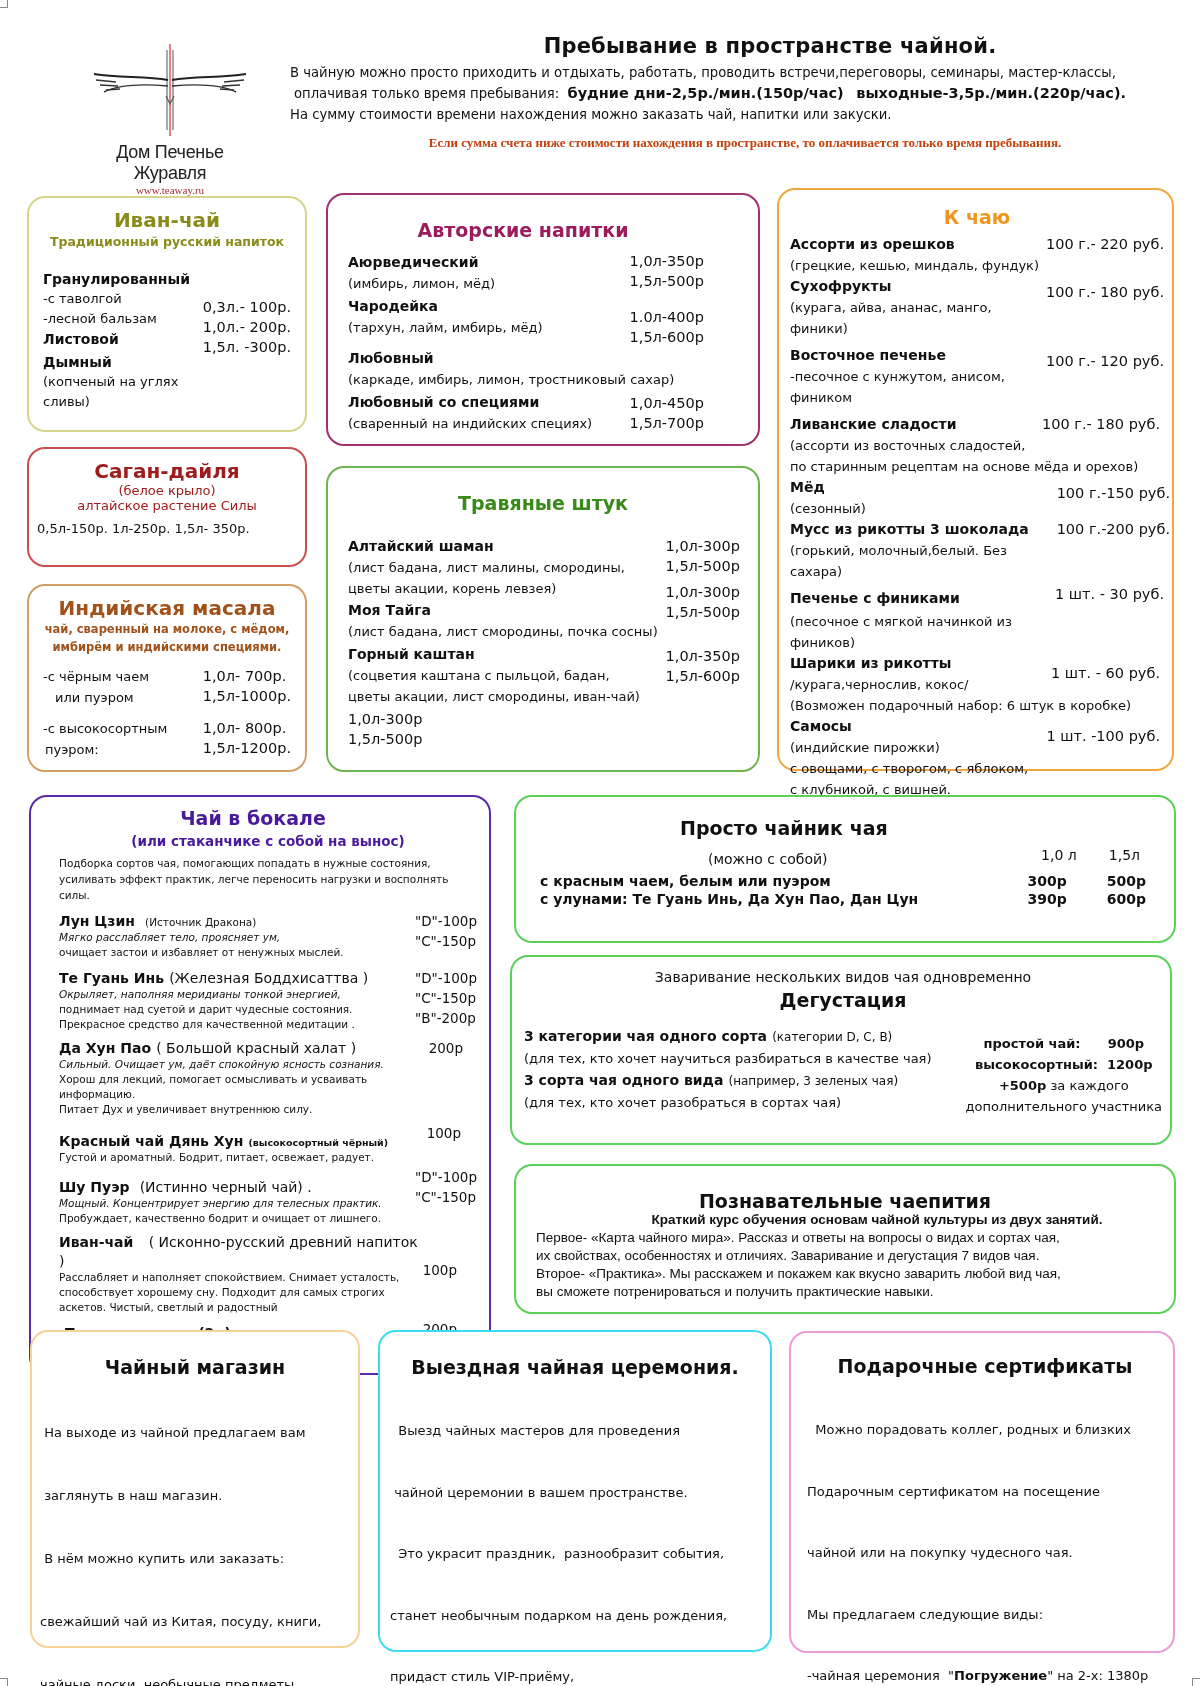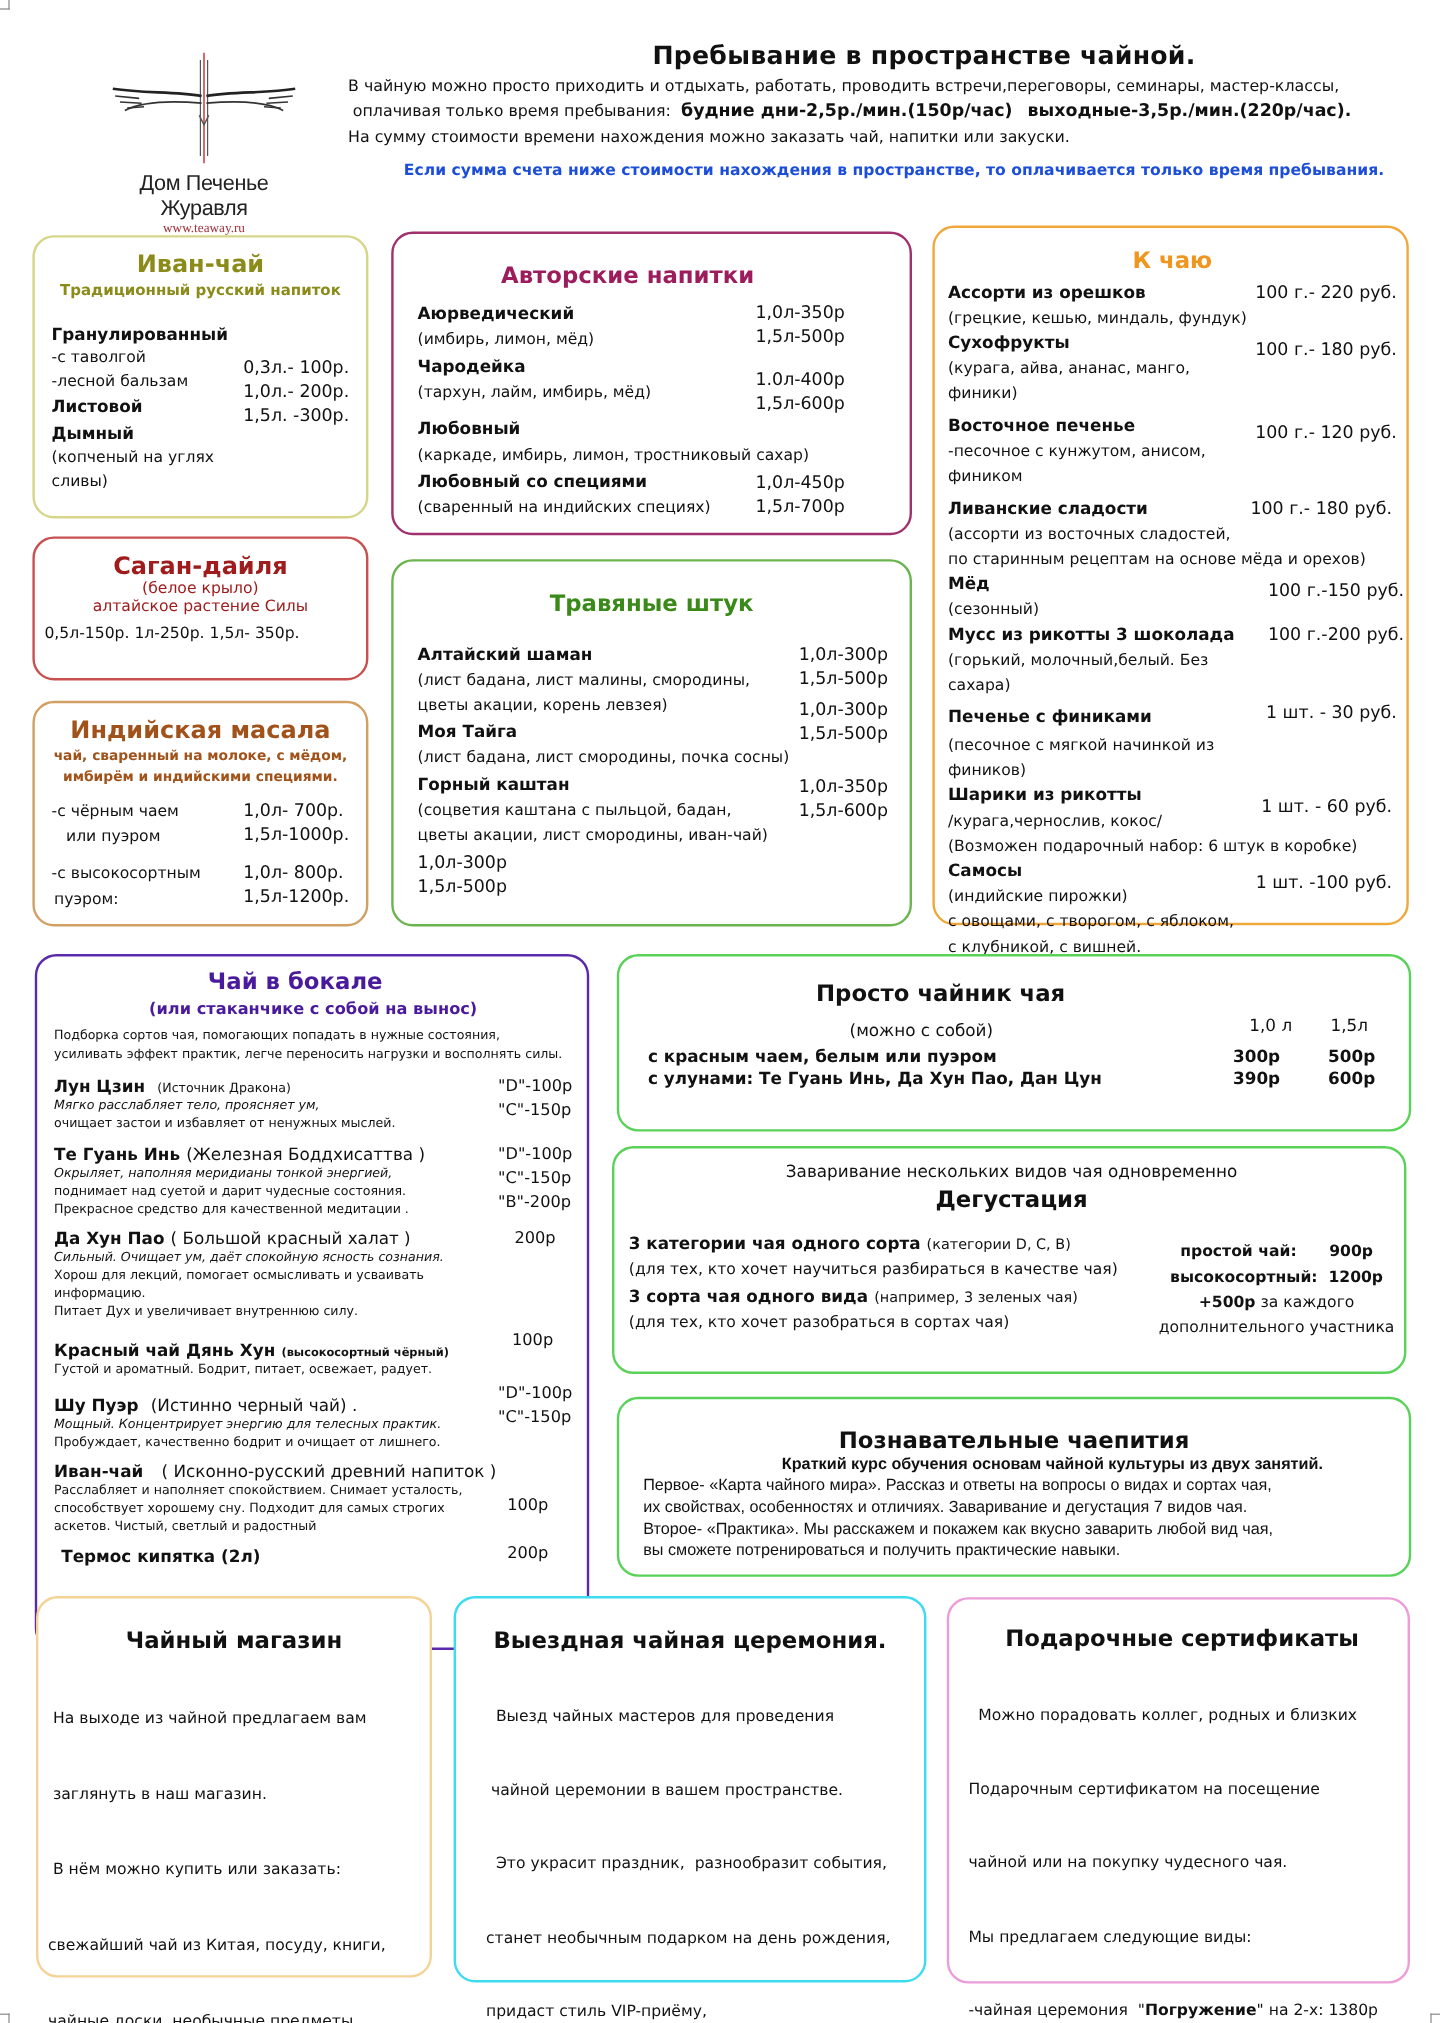--- a/index.html
+++ b/index.html
@@ -11,21 +11,21 @@
   
   .logo { position: absolute; left: 80px; top: 40px; width: 180px; text-align: center; }
   .logo svg { display: block; margin: 0 auto; }
   .logo-name { font-family: "Liberation Sans Narrow", "Liberation Sans", sans-serif; font-size: 18px; color: #222; margin-top: 2px; letter-spacing: -0.3px; }
   .logo-url { font-family: "Liberation Serif", serif; font-size: 11px; color: #a0303a; }
 
   .hdr { position: absolute; left: 290px; top: 34px; width: 900px; }
   .hdr-title { text-align: center; font-size: 21px; font-weight: bold; margin-left: 60px; letter-spacing: 0.2px; }
   .hdr-line { font-size: 13.2px; line-height: 21px; }
   .hdr-line b { font-size: 14.5px; }
-  .hdr-red { color: #1d4ed8; font-weight: bold; font-size: 13px; margin-top: 10px; text-align: center; margin-left: 10px; }
+  .hdr-red { color: #c2410c; font-weight: bold; font-size: 13px; margin-top: 10px; text-align: center; margin-left: 10px; font-family: Liberation Serif, serif; }
 
   
   .box { position: absolute; border: 2px solid; border-radius: 18px; background: #fff; padding: 10px 14px; }
   .box-title { text-align: center; font-weight: bold; }
   .row { display: flex; justify-content: space-between; align-items: flex-start; }
   .b { font-weight: bold; }
   .t14 { font-size: 14px; }
   .t13 { font-size: 13px; }
   .t12 { font-size: 12px; }
   .t11 { font-size: 10.5px; }
@@ -268,21 +268,21 @@
           <div class="b t14">Самосы</div>
       <div class="t13">(индийские пирожки)</div>
       <div class="t13">с овощами, с творогом, с яблоком,</div>
       <div class="t13">с клубникой, с вишней.</div>
         </div>
       <div class="price-col" style="position:absolute;right:12px;margin-top:10px;">1 шт. -100 руб.</div>
     </div>
   </div>
 </div>
 
-<div class="box" style="left:29px;top:795px;width:462px;height:580px;border-color:#5a2aaa;padding:8px 12px 8px 14px;">
+<div class="box" style="left:29px;top:795px;width:462px;height:580px;border-color:#5a2aaa;padding:8px 12px 8px 28px;">
   <div class="box-title" style="font-size:19px;color:#4a1a9c;margin-top:2px;margin-right:30px;">Чай в бокале</div>
   <div class="box-title" style="font-size:13.5px;color:#4a1a9c;margin-top:4px;">(или стаканчике с собой на вынос)</div>
   <div class="t11" style="margin-top:6px;line-height:16px;">
     <div>Подборка сортов чая, помогающих попадать в нужные состояния,</div>
     <div>усиливать эффект практик, легче переносить нагрузки и восполнять силы.</div>
   </div>
 
   <div class="row" style="margin-top:8px;">
     <div>
       <div><span class="b t14">Лун Цзин</span>&nbsp;&nbsp;<span class="t11">(Источник Дракона)</span></div>
@@ -427,21 +427,21 @@
     
     
     
     
     
     
     
   </div>
 </div>
 
-<div class="box" style="left:378px;top:1330px;width:394px;height:322px;border-color:#3cdcee;padding:10px 25px;">
+<div class="box" style="left:378px;top:1330px;width:394px;height:322px;border-color:#3cdcee;padding:10px 10px;">
   <div class="box-title" style="font-size:19px;margin-top:14px;">Выездная чайная церемония.</div>
   <div class="t13" style="line-height:20.5px;white-space:pre;margin-top:2px;">
     <div>  Выезд чайных мастеров для проведения</div>
     <div> чайной церемонии в вашем пространстве.</div>
     <div>  Это украсит праздник,  разнообразит события,</div>
     <div>станет необычным подарком на день рождения,</div>
     <div>придаст стиль VIP-приёму,</div>
     
     
     

